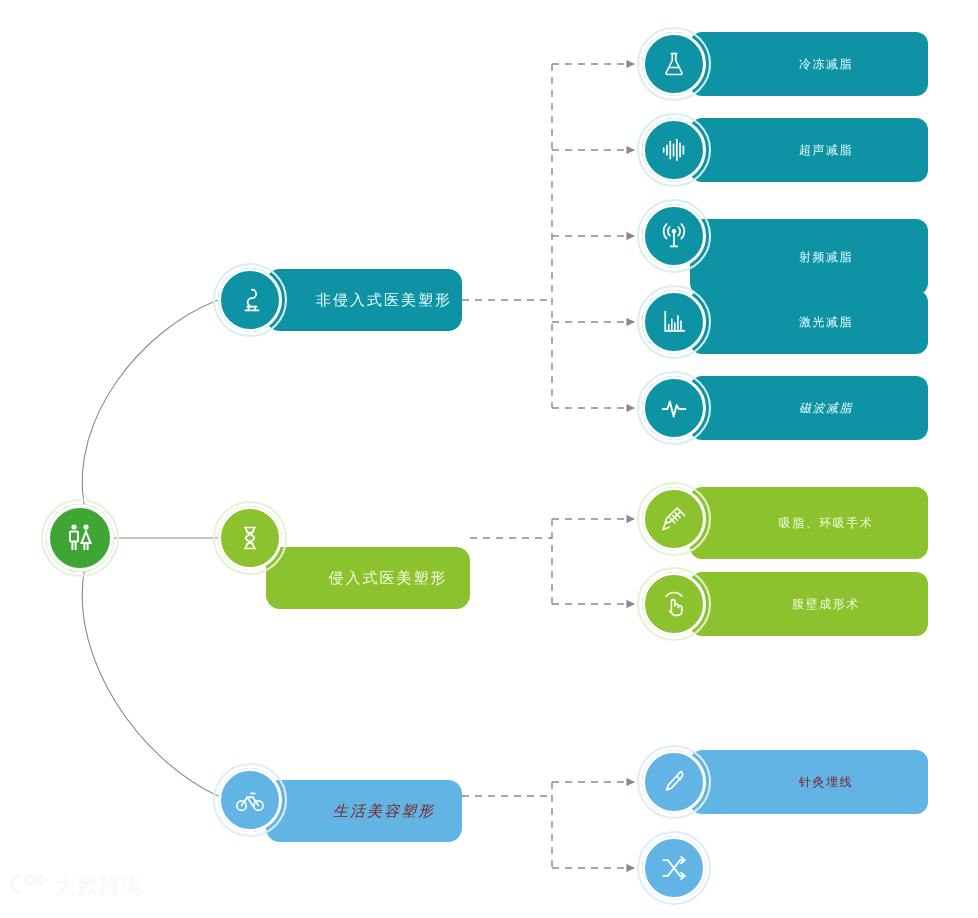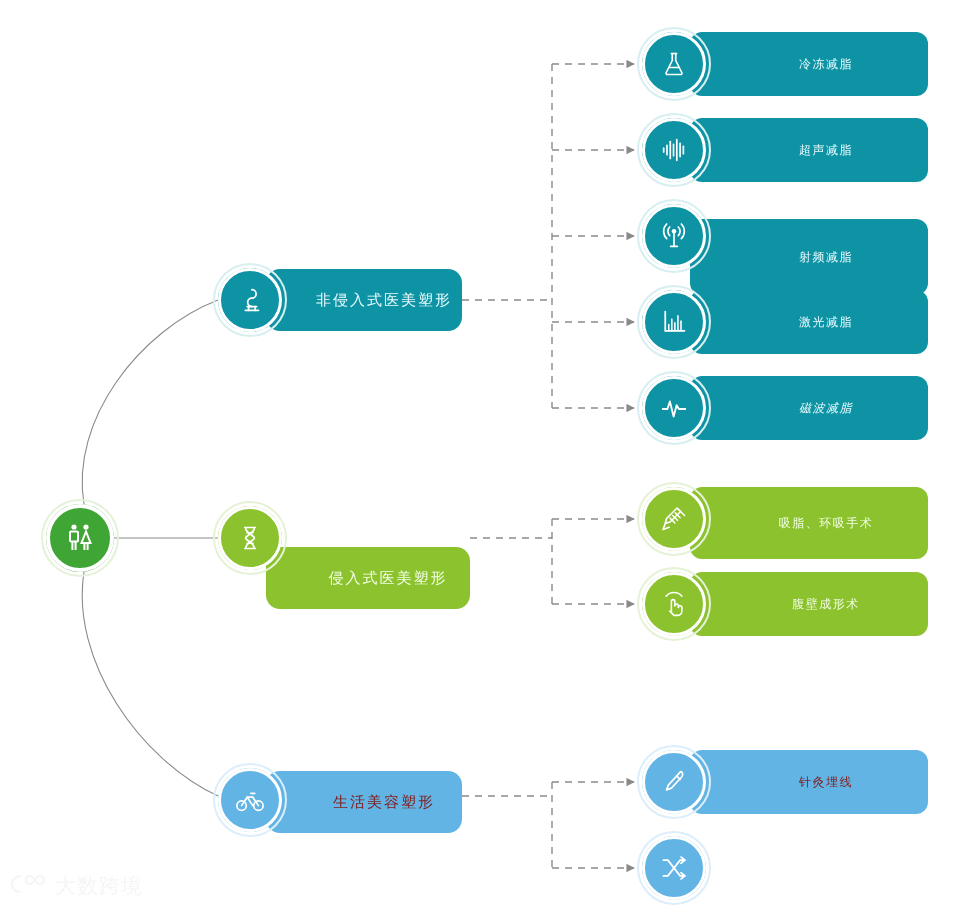--- a/index.html
+++ b/index.html
@@ -304,21 +304,21 @@
       <svg width="28" height="28" viewBox="0 0 32 32" fill="none" stroke="#ffffff" stroke-width="1.8" stroke-linecap="round" stroke-linejoin="round">
         <path d="M7 7 a12 12 0 0 1 18 0"></path>
         <path d="M13 26 V13 a2 2 0 0 1 4 0 v5"></path>
         <path d="M17 18 a2 2 0 0 1 4 0 v2"></path>
         <path d="M21 20 a2 2 0 0 1 4 0 v4 a5 5 0 0 1 -5 5 h-4 l-5 -5"></path>
       </svg>
     </div>
   </div>
 
   <div class="node blue branch" style="left:218px;top:768px;width:244px;height:64px;">
-    <div class="card" style="left:48px;top:3px;width:196px;height:62px;">
+    <div class="card" style="left:48px;top:12px;width:196px;height:62px;font-style:italic;">
       <span class="card-label blu">生活美容塑形</span>
     </div>
     <div class="badge" style="left:0;top:0;width:64px;height:64px;">
       <div class="halo"></div>
         <div class="ring"></div>
       <svg width="30" height="30" viewBox="0 0 32 32" fill="none" stroke="#ffffff" stroke-width="1.8" stroke-linecap="round" stroke-linejoin="round">
         <circle cx="7" cy="22" r="5"></circle>
         <circle cx="25" cy="22" r="5"></circle>
         <path d="M7 22 l6 -9 h6"></path>
         <path d="M13 13 l6 9"></path>

